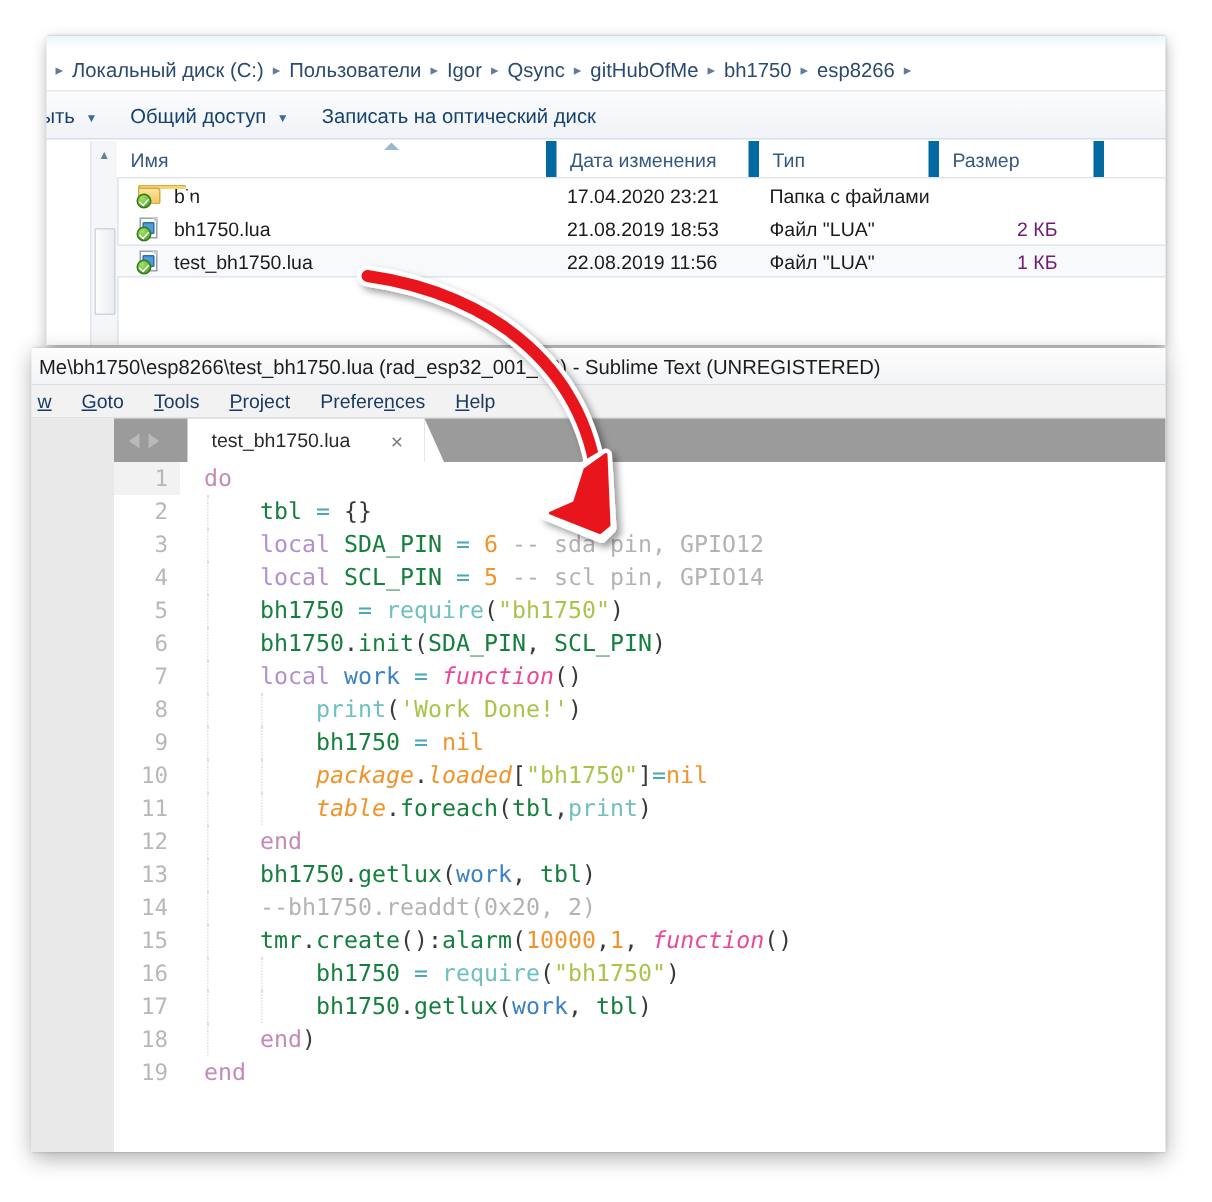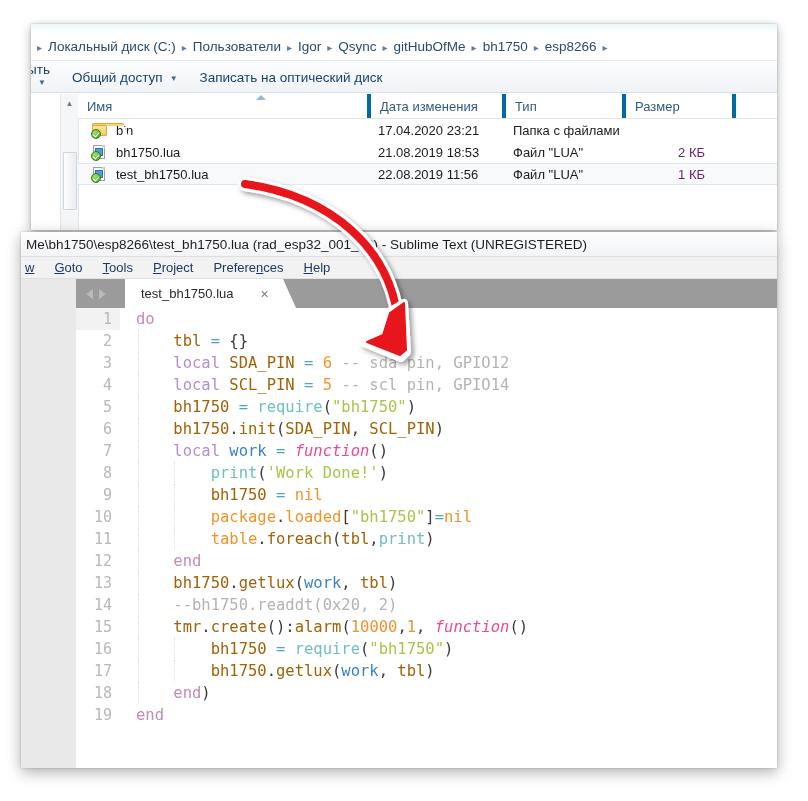--- a/index.html
+++ b/index.html
@@ -42,21 +42,21 @@
     display:flex;align-items:center;
     box-sizing:border-box;
   }
   .tb-item{
     font-size:13.5px;color:#16436e;display:flex;align-items:center;
     padding:0 11px;height:100%;white-space:nowrap;
   }
   .tb-item .caret{
     margin-left:7px;font-size:8px;color:#3b6a9c;transform:translateY(1px);
   }
-  .tb-first{padding-left:0;margin-left:-4px;flex-direction:column;}
+  .tb-first{padding-left:0;margin-left:-4px;}
 
   .listpane{
     position:absolute;left:0;top:70px;right:0;bottom:0;
     background:#ffffff;
   }
   .vscroll{
     position:absolute;left:29px;top:0;width:17px;bottom:0;
     background:#f4f6f8;border-right:1px solid #e2e6eb;border-left:1px solid #e2e6eb;
   }
   .vscroll .up{
@@ -74,21 +74,21 @@
     border-right:1px solid #eef1f4;
   }
 
   .colhead{
     position:absolute;left:47px;right:0;top:0;height:24px;
     background:#ffffff;border-bottom:1px solid #e2e6eb;
     font-size:13px;color:#34597f;
   }
   .colhead .c{
     position:absolute;top:0;height:100%;display:flex;align-items:center;
-    padding-left:9px;box-sizing:border-box;border-right:4px solid #0369a1;
+    padding-left:9px;box-sizing:border-box;border-right:7px solid #0369a1;
   }
   .sortmark{
     position:absolute;left:178px;top:1px;
     width:0;height:0;border-left:5px solid transparent;border-right:5px solid transparent;
     border-bottom:5px solid #9bb8d0;
   }
 
   .rows{position:absolute;left:47px;right:0;top:25px;bottom:0;}
   .row{
     position:relative;height:22px;display:flex;align-items:center;
@@ -230,29 +230,29 @@
   .guide{
     position:absolute;top:0;width:1px;height:22px;
     border-left:1px dotted #dedede;
   }
   .g1{left:62px;}
   .g2{left:98px;}
 
   
   .kw{color:#c48ab8;}            
   .kwl{color:#b28dd0;}           
-  .var{color:#a16207;}           
+  .var{color:#15803d;}           
   .op{color:#4aa8b8;}            
   .num{color:#f0932b;}           
   .cmt{color:#b3b3b3;}           
   .fn{color:#6fc0c0;}            
   .str{color:#a8c54a;}           
   .blue{color:#3b82c4;}          
   .ital{color:#ec4899;font-style:italic;}   
-  .orng-it{color:#f0932b;}
+  .orng-it{color:#f0932b;font-style:italic;}
   .orng{color:#f0932b;}
   .punct{color:#3a3a3a;}
 
   
   #arrow{
     position:absolute;left:0;top:0;width:808px;height:801px;
     pointer-events:none;
   }
 </style>
 </head>

